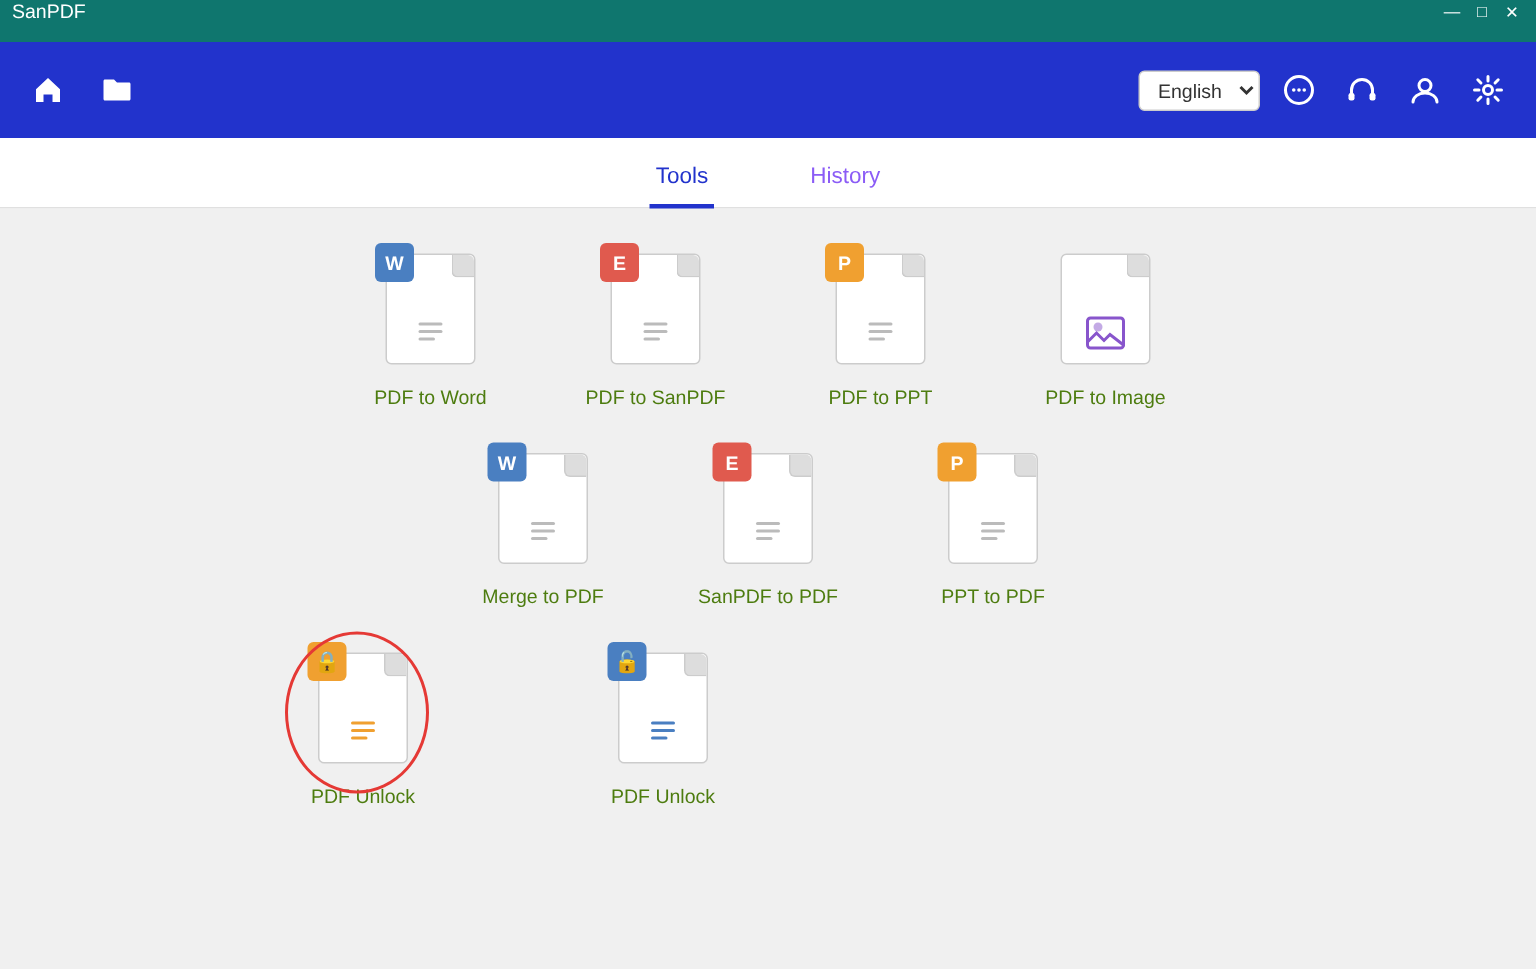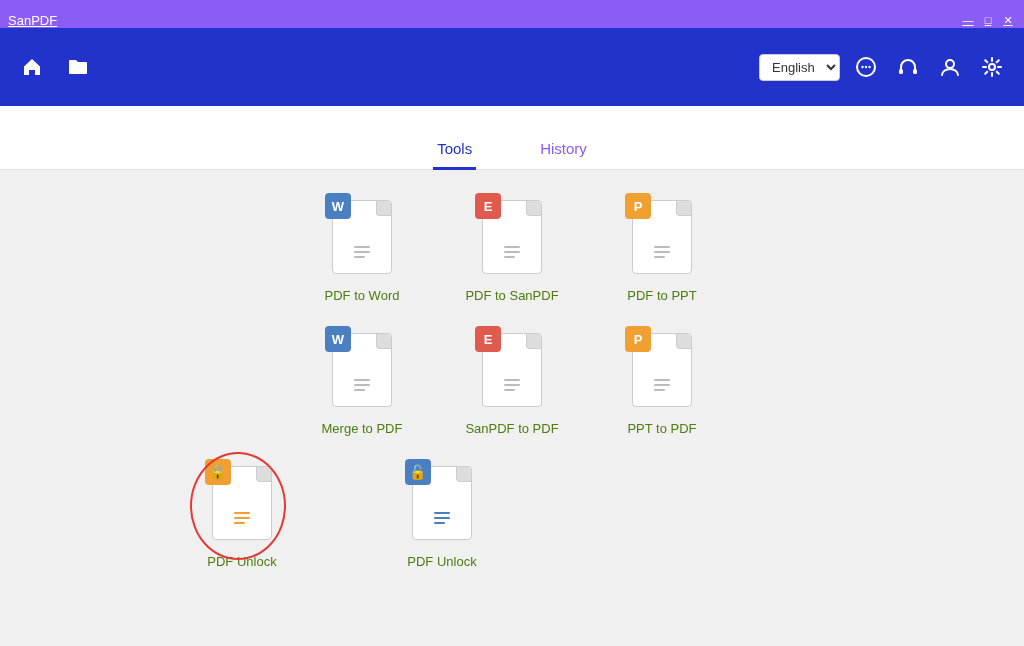--- a/index.html
+++ b/index.html
@@ -1,43 +1,42 @@
 <!DOCTYPE html>
 <html><head>
   <meta charset="utf-8">
   <style>
     * { box-sizing: border-box; margin: 0; padding: 0; }
     body { font-family: 'Segoe UI', Arial, sans-serif; background: #f0f0f0; width: 1024px; height: 646px; overflow: hidden; }
 
     
     .title-bar {
-      background: #8b5cf6;
+      background: #0f766e;
       height: 28px;
       display: flex;
-      align-items: flex-end;
+      align-items: flex-start;
       justify-content: space-between;
       padding: 0 8px;
       color: white;
       font-size: 12px;
-      text-decoration: underline;
     }
     .title-bar-left { display: flex; align-items: center; gap: 6px; }
     .title-bar-right { display: flex; align-items: center; gap: 4px; }
     .win-btn {
       width: 16px; height: 16px;
       background: none; border: none;
       color: white; cursor: pointer;
       font-size: 11px;
       display: flex; align-items: center; justify-content: center;
     }
 
     
     .header-bar {
       background: #2233cc;
-      height: 78px;
+      height: 64px;
       display: flex;
       align-items: center;
       justify-content: space-between;
       padding: 0 16px;
     }
     .header-left { display: flex; align-items: center; gap: 14px; }
     .header-icon-btn {
       background: none; border: none; cursor: pointer;
       color: white; font-size: 20px;
       display: flex; align-items: center; justify-content: center;
@@ -55,21 +54,21 @@
     .header-icon-circle {
       color: white; font-size: 20px; cursor: pointer;
       width: 32px; height: 32px;
       display: flex; align-items: center; justify-content: center;
       border-radius: 50%;
     }
 
     
     .tab-bar {
       background: white;
-      height: 64px;
+      height: 47px;
       display: flex;
       align-items: flex-end;
       justify-content: center;
       gap: 60px;
       border-bottom: 1px solid #e0e0e0;
       padding-bottom: 0;
     }
     .tab {
       padding: 10px 4px;
       font-size: 15px;
@@ -293,20 +292,32 @@
             <svg width="28" height="28" viewBox="0 0 28 28">
               <line x1="7" y1="8" x2="21" y2="8" stroke="#bbb" stroke-width="2" stroke-linecap="round"></line>
               <line x1="7" y1="13" x2="21" y2="13" stroke="#bbb" stroke-width="2" stroke-linecap="round"></line>
               <line x1="7" y1="18" x2="16" y2="18" stroke="#bbb" stroke-width="2" stroke-linecap="round"></line>
             </svg>
           </div>
         </div>
         <div class="tool-label">PDF to PPT</div>
       </div>
 
+      <div class="tool-item">
+        <div class="tool-icon-wrap">
+          <div class="doc-icon">
+            <svg width="32" height="28" viewBox="0 0 32 28">
+              <rect x="4" y="4" width="24" height="20" rx="2" fill="none" stroke="#8855cc" stroke-width="2"></rect>
+              <circle cx="11" cy="10" r="3" fill="#8855cc" opacity="0.5"></circle>
+              <path d="M4 20L10 14L15 19L19 15L28 22" stroke="#8855cc" stroke-width="2" stroke-linecap="round" fill="none"></path>
+            </svg>
+          </div>
+        </div>
+        <div class="tool-label">PDF to Image</div>
+      </div>
 
 
     </div>
 
     <div class="tools-row">
 
       <div class="tool-item">
         <div class="tool-icon-wrap">
           <div class="doc-icon">
             <div class="doc-badge badge-blue">W</div>

